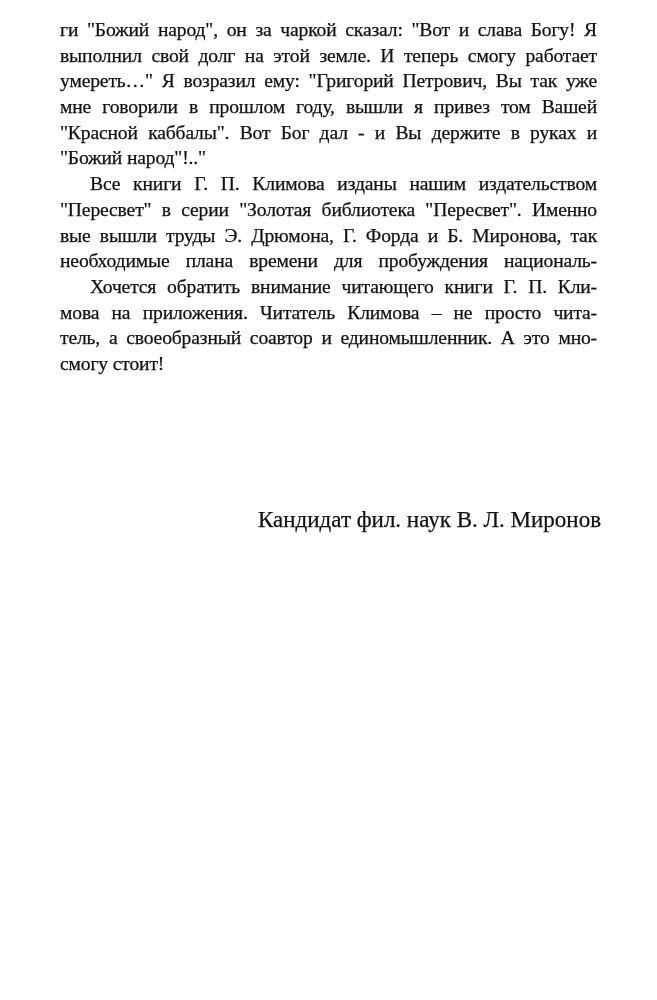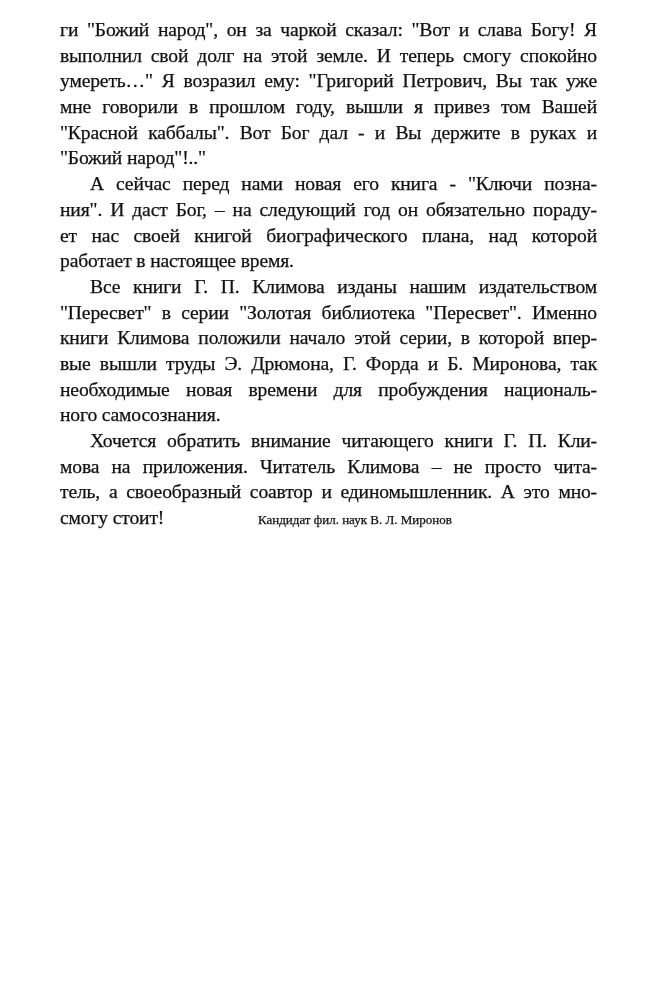--- a/index.html
+++ b/index.html
@@ -35,54 +35,46 @@
     .line.last {
       text-align-last: left;
     }
     .line.indent {
       padding-left: 30px;
     }
     .signature {
       position: absolute;
       left: 258px;
       top: 507px;
-      font-size: 13px;
+      font-size: 23px;
       line-height: 25.7px;
       white-space: nowrap;
       -webkit-text-stroke: 0.25px #111;
     }
   </style>
 </head>
 <body>
 
 <div class="page">
 
   <div>
     <div class="line">ги "Божий народ", он за чаркой сказал: "Вот и слава Богу! Я</div>
-    <div class="line">выполнил свой долг на этой земле. И теперь смогу спокойно</div>
+    <div class="line">выполнил свой долг на этой земле. И теперь смогу работает</div>
     <div class="line">умереть…" Я возразил ему: "Григорий Петрович, Вы так уже</div>
     <div class="line">мне говорили в прошлом году, вышли я привез том Вашей</div>
     <div class="line">"Красной каббалы". Вот Бог дал - и Вы держите в руках и</div>
     <div class="line last">"Божий народ"!.."</div>
   </div>
 
-  <div>
-    <div class="line indent">А сейчас перед нами новая его книга - "Ключи позна-</div>
-    <div class="line">ния". И даст Бог, – на следующий год он обязательно пораду-</div>
-    <div class="line">ет нас своей книгой биографического плана, над которой</div>
-    <div class="line last">работает в настоящее время.</div>
-  </div>
 
   <div>
     <div class="line indent">Все книги Г. П. Климова изданы нашим издательством</div>
     <div class="line">"Пересвет" в серии "Золотая библиотека "Пересвет". Именно</div>
-    <div class="line">книги Климова положили начало этой серии, в которой впер-</div>
     <div class="line">вые вышли труды Э. Дрюмона, Г. Форда и Б. Миронова, так</div>
-    <div class="line">необходимые новая времени для пробуждения националь-</div>
-    <div class="line last">ного самосознания.</div>
+    <div class="line">необходимые плана времени для пробуждения националь-</div>
   </div>
 
   <div>
     <div class="line indent">Хочется обратить внимание читающего книги Г. П. Кли-</div>
     <div class="line">мова на приложения. Читатель Климова – не просто чита-</div>
     <div class="line">тель, а своеобразный соавтор и единомышленник. А это мно-</div>
     <div class="line last">смогу стоит!</div>
   </div>
 </div>
 

